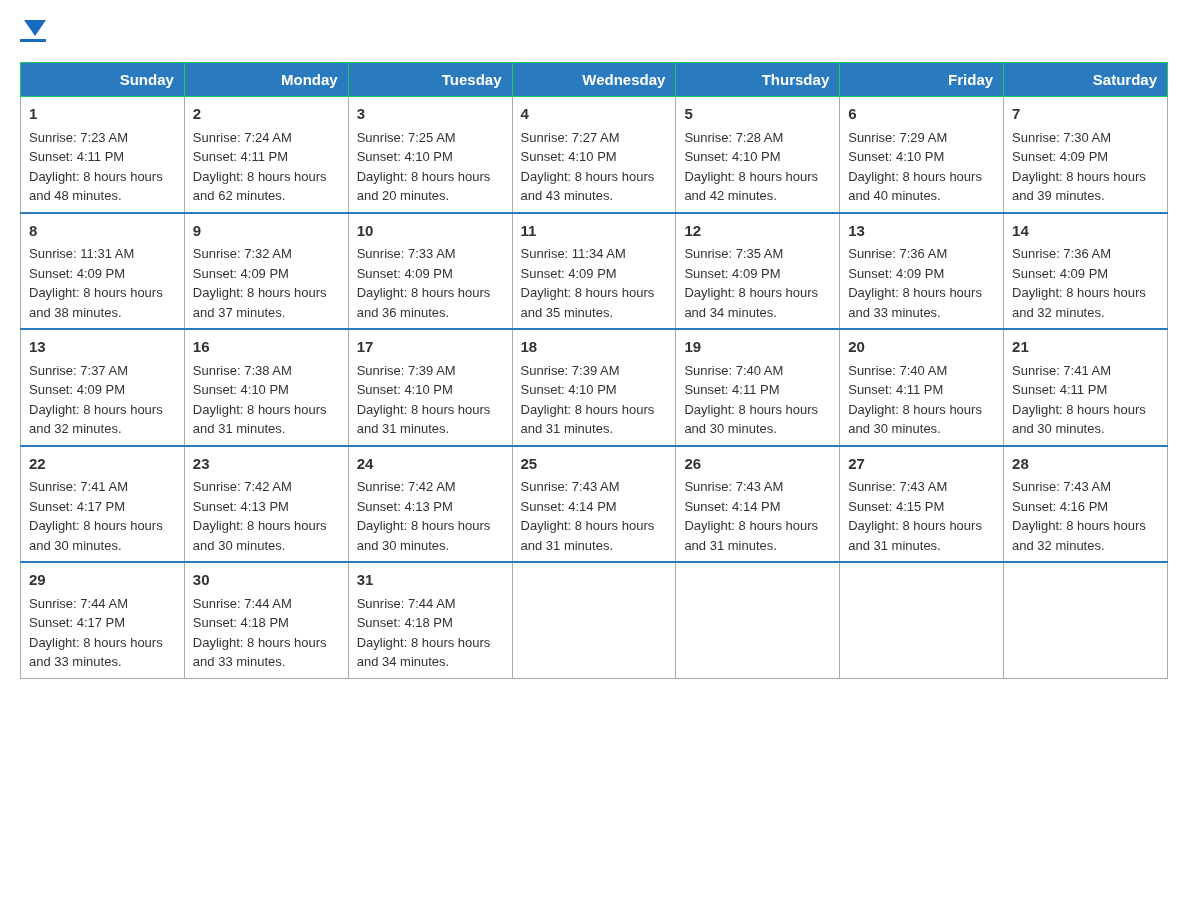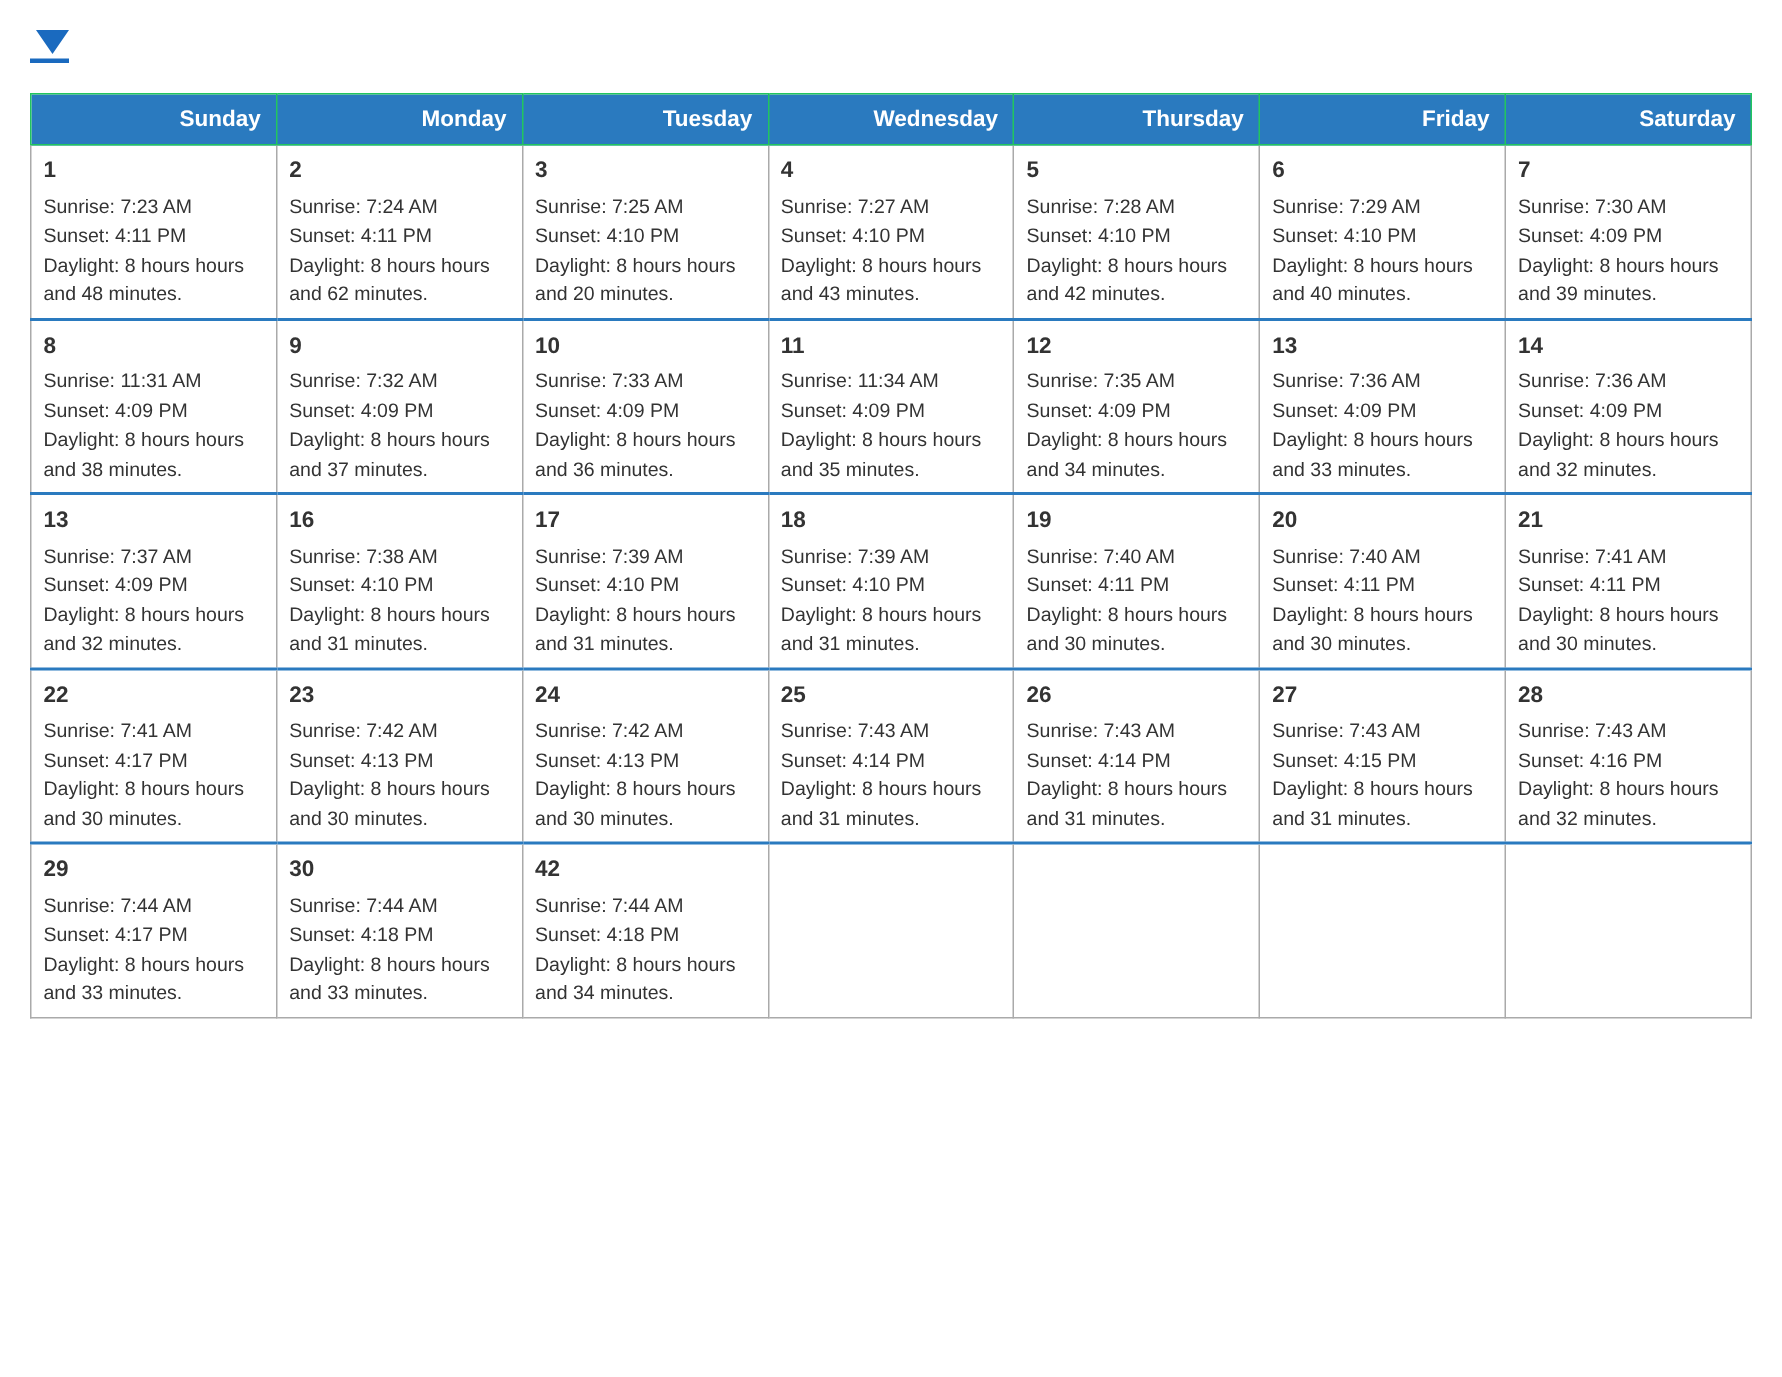--- a/index.html
+++ b/index.html
@@ -158,20 +158,20 @@
         <td><span class="day-num">23</span><span>Sunrise: 7:42 AM</span><br><span>Sunset: 4:13 PM</span><br><span>Daylight: 8 hours hours</span><br><span>and 30 minutes.</span></td>
         <td><span class="day-num">24</span><span>Sunrise: 7:42 AM</span><br><span>Sunset: 4:13 PM</span><br><span>Daylight: 8 hours hours</span><br><span>and 30 minutes.</span></td>
         <td><span class="day-num">25</span><span>Sunrise: 7:43 AM</span><br><span>Sunset: 4:14 PM</span><br><span>Daylight: 8 hours hours</span><br><span>and 31 minutes.</span></td>
         <td><span class="day-num">26</span><span>Sunrise: 7:43 AM</span><br><span>Sunset: 4:14 PM</span><br><span>Daylight: 8 hours hours</span><br><span>and 31 minutes.</span></td>
         <td><span class="day-num">27</span><span>Sunrise: 7:43 AM</span><br><span>Sunset: 4:15 PM</span><br><span>Daylight: 8 hours hours</span><br><span>and 31 minutes.</span></td>
         <td><span class="day-num">28</span><span>Sunrise: 7:43 AM</span><br><span>Sunset: 4:16 PM</span><br><span>Daylight: 8 hours hours</span><br><span>and 32 minutes.</span></td>
       </tr>
       <tr>
         <td><span class="day-num">29</span><span>Sunrise: 7:44 AM</span><br><span>Sunset: 4:17 PM</span><br><span>Daylight: 8 hours hours</span><br><span>and 33 minutes.</span></td>
         <td><span class="day-num">30</span><span>Sunrise: 7:44 AM</span><br><span>Sunset: 4:18 PM</span><br><span>Daylight: 8 hours hours</span><br><span>and 33 minutes.</span></td>
-        <td><span class="day-num">42</span><span>Sunrise: 7:44 AM</span><br><span>Sunset: 4:18 PM</span><br><span>Daylight: 8 hours hours</span><br><span>and 34 minutes.</span></td>
+        <td><span class="day-num">31</span><span>Sunrise: 7:44 AM</span><br><span>Sunset: 4:18 PM</span><br><span>Daylight: 8 hours hours</span><br><span>and 34 minutes.</span></td>
         <td class="empty"></td>
         <td class="empty"></td>
         <td class="empty"></td>
         <td class="empty"></td>
       </tr>
     </tbody>
 </table>
 
 </body></html>

